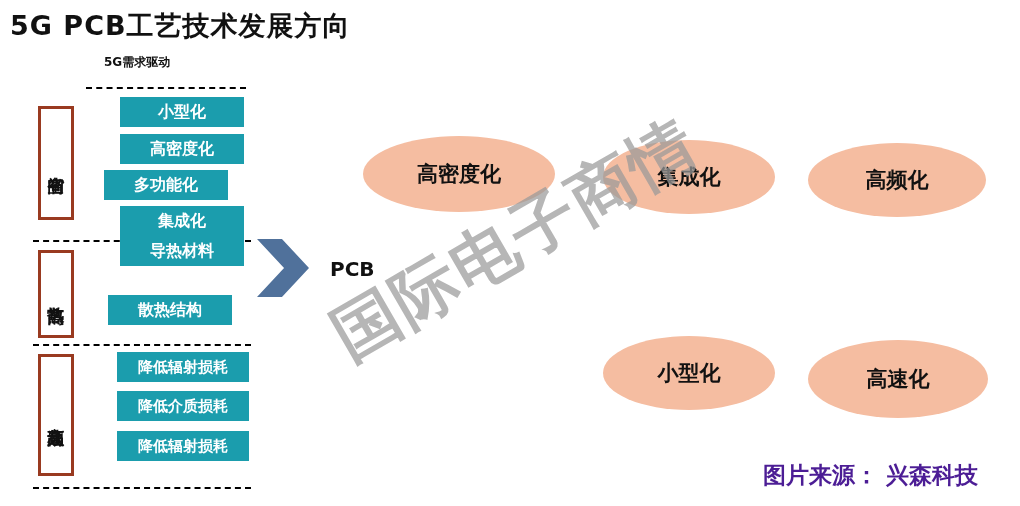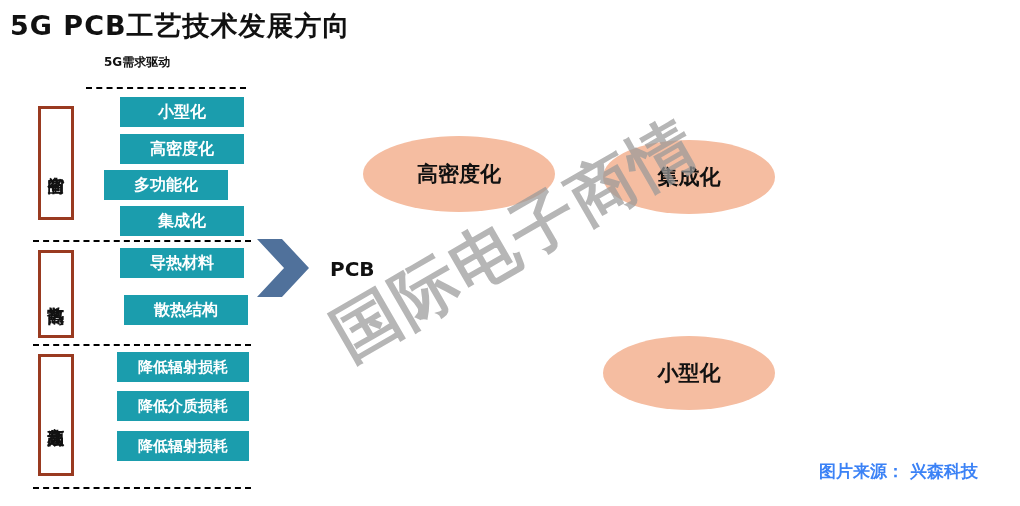--- a/index.html
+++ b/index.html
@@ -17,21 +17,21 @@
   .item-box.wide{width:132px;font-size:15px;}
   .arrow{position:absolute;background:var(--arrow,#50719B);
     clip-path:polygon(0 0,48% 0,100% 50%,48% 100%,0 100%,52% 50%);}
   .pcb{position:absolute;font-size:20px;font-weight:bold;color:#111;}
   .ellipse{position:absolute;background:var(--peach,#F5BDA1);border-radius:50%;
     display:flex;align-items:center;justify-content:center;font-size:21px;font-weight:bold;color:#111;}
   .watermark{position:absolute;left:275px;top:195px;width:480px;text-align:center;
     font-size:66px;font-weight:bold;color:var(--watermark,#9A9A9A);opacity:.72;
     transform:rotate(-30deg);transform-origin:center;letter-spacing:2px;
     pointer-events:none;white-space:nowrap;z-index:5;}
-  .source{position:absolute;right:42px;top:460px;font-size:17px;font-weight:bold;color:#3b82f6;}
+  .source{position:absolute;right:42px;top:460px;font-size:23px;font-weight:bold;color:#4c1d95;}
 </style>
 </head>
 <body>
 
 <div class="canvas">
 
   <h1 class="title">5G PCB工艺技术发展方向</h1>
 
   <div class="driver-heading">5G需求驱动</div>
   <div class="dash" style="left:86px;top:87px;width:160px;"></div>
@@ -40,30 +40,32 @@
   <div class="dash" style="left:33px;top:487px;width:218px;"></div>
 
   <div class="cat-box" style="left:38px;top:106px;width:30px;height:108px;">省空间</div>
   <div class="cat-box" style="left:38px;top:250px;width:30px;height:82px;">高散热</div>
   <div class="cat-box" style="left:38px;top:354px;width:30px;height:116px;">高频高速</div>
 
   <div class="item-box" style="left:120px;top:97px;">小型化</div>
   <div class="item-box" style="left:120px;top:134px;">高密度化</div>
   <div class="item-box" style="left:104px;top:170px;">多功能化</div>
   <div class="item-box" style="left:120px;top:206px;">集成化</div>
-  <div class="item-box" style="left:120px;top:248px;text-align:right;">导热材料</div>
-  <div class="item-box" style="left:124px;top:295px;text-align:center;">散热结构</div>
+  <div class="item-box" style="left:120px;top:236px;text-align:right;">导热材料</div>
+  <div class="item-box" style="left:108px;top:295px;text-align:center;">散热结构</div>
   <div class="item-box wide" style="left:117px;top:352px;">降低辐射损耗</div>
   <div class="item-box wide" style="left:117px;top:391px;">降低介质损耗</div>
   <div class="item-box wide" style="left:117px;top:431px;">降低辐射损耗</div>
 
   <div class="arrow" style="left:257px;top:239px;width:52px;height:58px;"></div>
   <div class="pcb" style="left:330px;top:257px;">PCB</div>
 
   <div class="ellipse" style="left:363px;top:136px;width:192px;height:76px;">高密度化</div>
   <div class="ellipse" style="left:603px;top:140px;width:172px;height:74px;">集成化</div>
+  <div class="ellipse" style="left:808px;top:143px;width:178px;height:74px;">高频化</div>
   <div class="ellipse" style="left:603px;top:336px;width:172px;height:74px;">小型化</div>
+  <div class="ellipse" style="left:808px;top:340px;width:180px;height:78px;">高速化</div>
 
   <div class="watermark">国际电子商情</div>
 
   <div class="source">图片来源： 兴森科技</div>
 
 </div>
 
 </body></html>

